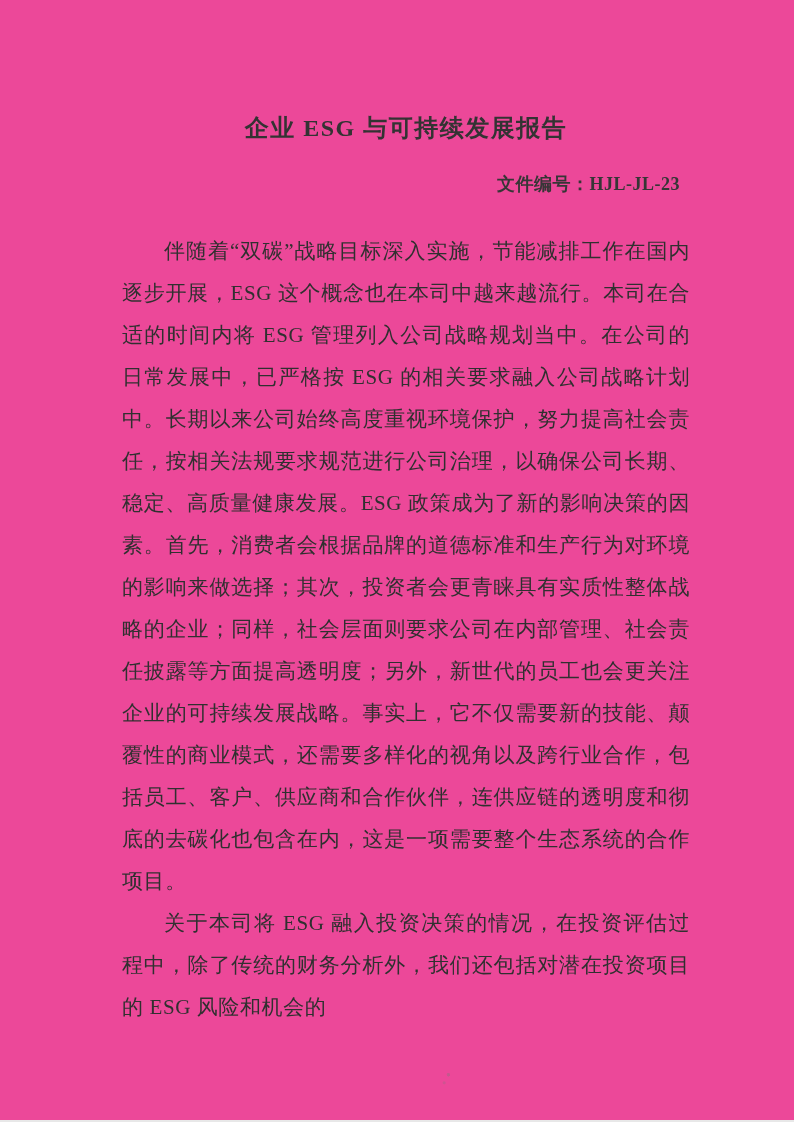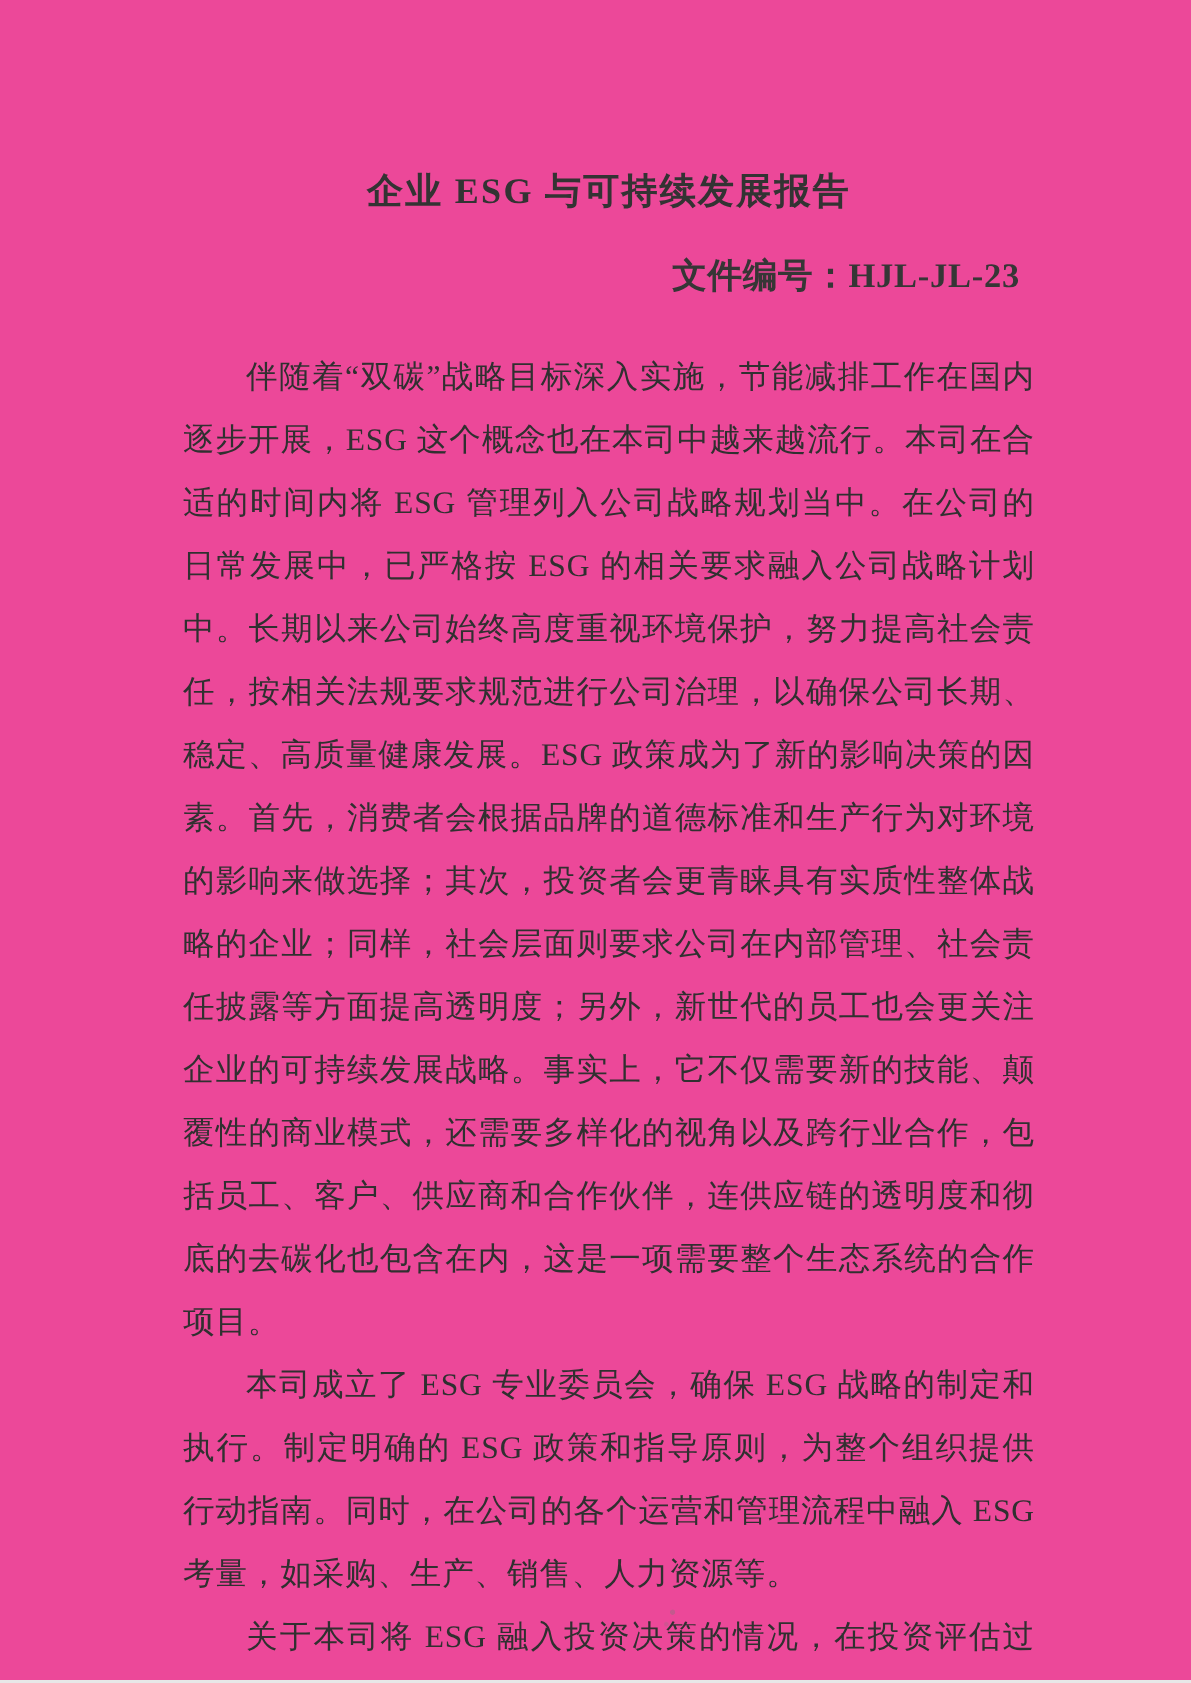--- a/index.html
+++ b/index.html
@@ -31,21 +31,21 @@
     font-size: 24px;
     font-weight: 600;
     letter-spacing: 1.5px;
     color: #333333;
     line-height: 32px;
   }
   .docnum {
     margin-top: 28px;
     padding-right: 10px;
     text-align: right;
-    font-size: 23px;
+    font-size: 18px;
     font-weight: 600;
     letter-spacing: 0.5px;
     color: #363636;
     line-height: 24px;
   }
   .body {
     margin-top: 34px;
     font-size: 21px;
     line-height: 42px;
     text-align: justify;
@@ -71,18 +71,17 @@
 </style>
 </head>
 <body>
 
 <div class="page">
   <div class="content">
     <h1 class="title">企业 ESG 与可持续发展报告</h1>
     <div class="docnum">文件编号：HJL-JL-23</div>
     <div class="body">
       <p class="para">伴随着“双碳”战略目标深入实施，节能减排工作在国内逐步开展，ESG 这个概念也在本司中越来越流行。本司在合适的时间内将 ESG 管理列入公司战略规划当中。在公司的日常发展中，已严格按 ESG 的相关要求融入公司战略计划中。长期以来公司始终高度重视环境保护，努力提高社会责任，按相关法规要求规范进行公司治理，以确保公司长期、稳定、高质量健康发展。ESG 政策成为了新的影响决策的因素。首先，消费者会根据品牌的道德标准和生产行为对环境的影响来做选择；其次，投资者会更青睐具有实质性整体战略的企业；同样，社会层面则要求公司在内部管理、社会责任披露等方面提高透明度；另外，新世代的员工也会更关注企业的可持续发展战略。事实上，它不仅需要新的技能、颠覆性的商业模式，还需要多样化的视角以及跨行业合作，包括员工、客户、供应商和合作伙伴，连供应链的透明度和彻底的去碳化也包含在内，这是一项需要整个生态系统的合作项目。</p>
-      <p class="para">本司成立了 ESG 专业委员会，确保 ESG 战略的制定和执行。制定明确的 ESG 政策和指导原则，为整个组织提供行动指南。同时，在公司的各个运营和管理流程中融入 ESG 考量，如采购、生产、销售、人力资源等。</p>
       <p class="para">关于本司将 ESG 融入投资决策的情况，在投资评估过程中，除了传统的财务分析外，我们还包括对潜在投资项目的 ESG 风险和机会的</p>
     </div>
   </div>
   <div class="speck"></div>
 </div>
 
 </body></html>

